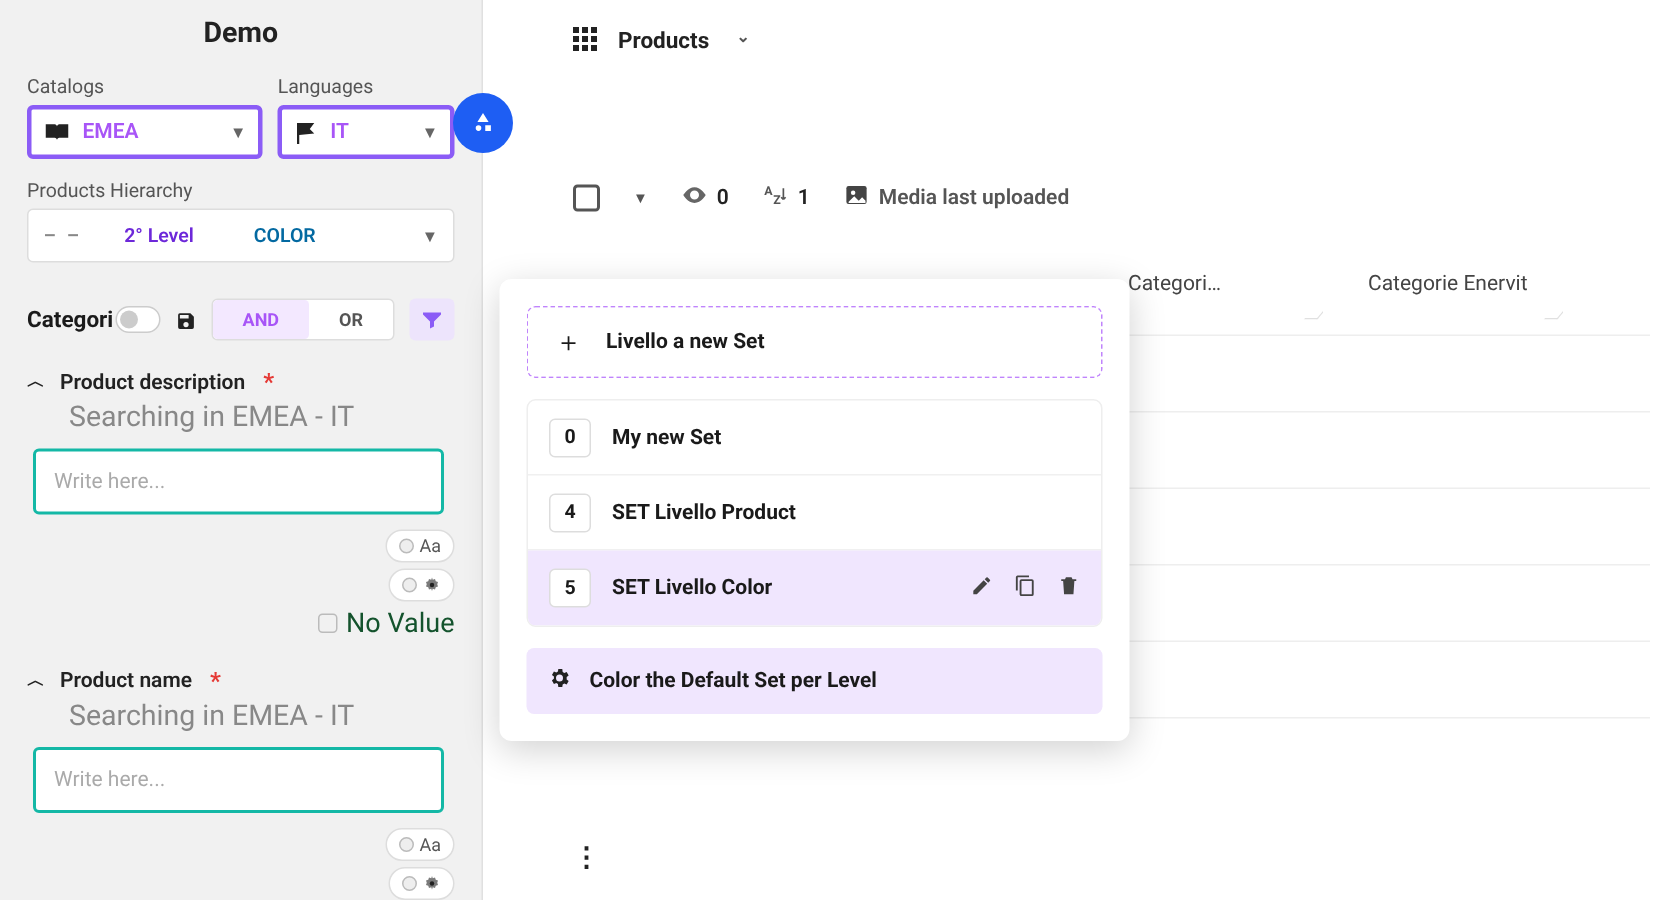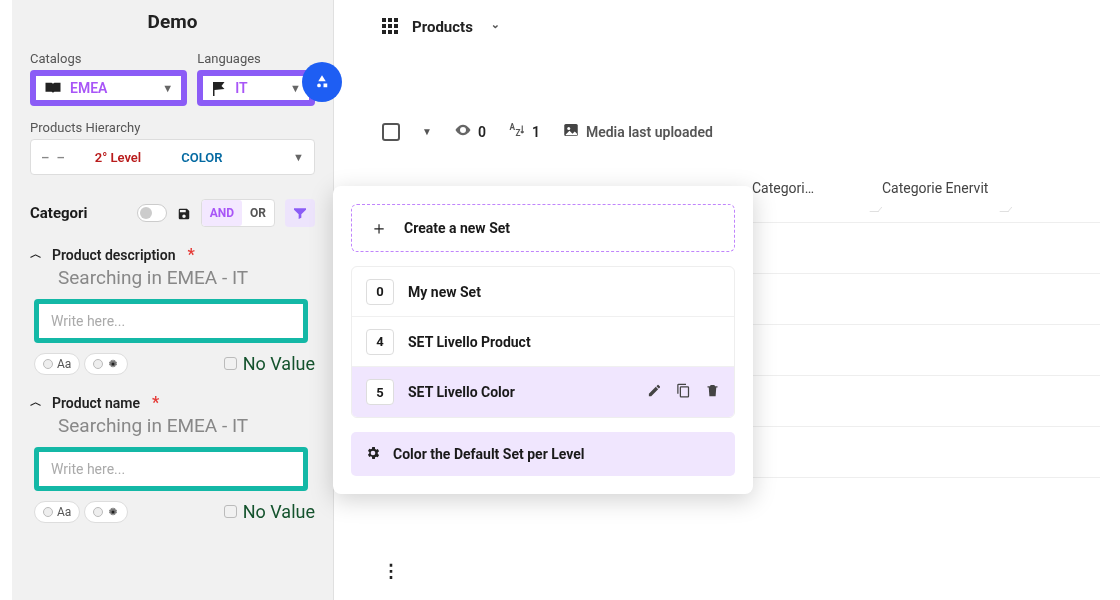--- a/index.html
+++ b/index.html
@@ -1,53 +1,53 @@
 <!DOCTYPE html>
 <html><head>
 <meta charset="utf-8">
 <style>
 * { box-sizing: border-box; margin: 0; padding: 0; font-family: -apple-system, BlinkMacSystemFont, "Segoe UI", Roboto, sans-serif; }
 body { width: 1120px; height: 600px; overflow: hidden; background: #fff; color: #1a1a1a; position: relative; }
-.sidebar { position: absolute; left: 12px; top: 0; width: 322px; height: 600px; background: #f1f1f1; border-right: 1px solid #e0e0e0; padding: 10px 18px; }
+.sidebar { position: absolute; left: 0; top: 0; width: 322px; height: 600px; background: #f1f1f1; border-right: 1px solid #e0e0e0; padding: 10px 18px; }
 .sidebar-title { text-align: center; font-weight: 700; font-size: 19px; margin-bottom: 18px; color: #222; }
 .field-label { font-size: 13px; color: #555; margin-bottom: 4px; }
 .row { display: flex; gap: 10px; margin-bottom: 14px; }
 .col { flex: 1; }
-.select-box { background: #fff; border: 6px solid #8b5cf6; border-radius: 4px; height: 36px; display: flex; align-items: center; padding: 0 8px; position: relative; }
+.select-box { background: #fff; border: 3px solid #8b5cf6; border-radius: 4px; height: 36px; display: flex; align-items: center; padding: 0 8px; position: relative; }
 .select-box .val { font-size: 14px; font-weight: 600; }
 .select-box .val.purple { color: #a855f7; }
 .select-box .chev { position: absolute; right: 8px; color: #666; font-size: 11px; }
 .icon-book { width: 18px; height: 14px; margin-right: 8px; }
 .icon-book svg { display: block; }
 .icon-flag { width: 16px; height: 14px; margin-right: 8px; }
 .hierarchy-box { background: #fff; border: 1px solid #ddd; border-radius: 4px; height: 36px; display: flex; align-items: center; padding: 0 10px; font-size: 13px; font-weight: 600; position: relative; }
 .hierarchy-box .dash { color: #888; margin-right: 28px; letter-spacing: 2px; }
-.hierarchy-box .lvl { color: #b91c1c; margin-right: 40px; text-align: center; }
+.hierarchy-box .lvl { color: #6d28d9; margin-right: 40px; text-align: center; }
 .hierarchy-box .clr { color: #0369a1; }
 .hierarchy-box .chev { position: absolute; right: 10px; color: #666; font-size: 11px; }
 .filters-hdr { display: flex; align-items: center; justify-content: space-between; margin-top: 24px; margin-bottom: 14px; }
 .filters-hdr-left { font-weight: 700; font-size: 15px; }
 .filters-hdr-right { display: flex; align-items: center; gap: 10px; }
 .toggle { width: 30px; height: 18px; border-radius: 9px; background: #fff; border: 1px solid #ccc; position: relative; display: inline-block; }
 .toggle::after { content: ""; position: absolute; width: 12px; height: 12px; background: #ccc; border-radius: 50%; top: 2px; left: 2px; }
 .save-ic { width: 14px; height: 14px; color: #222; }
 .andor { background: #fff; border: 1px solid #ddd; border-radius: 4px; height: 28px; display: flex; align-items: center; overflow: hidden; }
-.andor span { font-size: 12px; font-weight: 700; padding: 0 8px; height: 100%; display: flex; align-items: center; }
+.andor span { font-size: 12px; font-weight: 700; padding: 0 20px; height: 100%; display: flex; align-items: center; }
 .andor .and { background: #f3e8ff; color: #a855f7; border-radius: 3px; }
 .andor .or { color: #555; }
 .filter-chip-ic { width: 30px; height: 28px; background: #ede4fc; border-radius: 4px; display: flex; align-items: center; justify-content: center; color: #8b5cf6; }
 .filter-block { margin-top: 18px; }
 .fb-head { display: flex; align-items: center; gap: 10px; margin-bottom: 2px; }
 .fb-chev { font-size: 12px; font-weight: 700; color: #222; }
 .fb-title { font-size: 14px; font-weight: 600; color: #222; }
 .fb-star { color: #e53935; font-weight: 700; margin-left: 2px; }
 .fb-sub { font-size: 19px; color: #888; margin-left: 28px; margin-bottom: 10px; }
-.fb-input { width: 274px; height: 44px; background: #fff; border: 5px solid #14b8a6; border-radius: 4px; padding: 0 12px; font-size: 14px; color: #333; margin-left: 4px; }
+.fb-input { width: 274px; height: 44px; background: #fff; border: 2px solid #14b8a6; border-radius: 4px; padding: 0 12px; font-size: 14px; color: #333; margin-left: 4px; }
 .fb-input::placeholder { color: #aaa; }
-.fb-opts { display: flex; align-items: flex-start; gap: 4px; margin-top: 10px; margin-left: 4px; }
+.fb-opts { display: flex; align-items: flex-end; gap: 4px; margin-top: 10px; margin-left: 4px; flex-direction: column; }
 .pill { background: #fff; border: 1px solid #ddd; border-radius: 12px; height: 22px; padding: 0 8px; display: flex; align-items: center; gap: 4px; font-size: 12px; color: #555; }
 .pill .dot { width: 10px; height: 10px; border: 1px solid #bbb; border-radius: 50%; background: #eee; }
 .pill .gear { width: 12px; height: 12px; color: #222; }
 .noval { margin-left: auto; display: flex; align-items: center; gap: 6px; font-size: 18px; color: #14532d; }
 .noval .cb { width: 13px; height: 13px; border: 1.5px solid #bbb; border-radius: 3px; }
 
 .fab { position: absolute; left: 322px; top: 62px; width: 40px; height: 40px; background: #1e5ef3; border-radius: 50%; display: flex; align-items: center; justify-content: center; z-index: 5; transform: translateX(-50%); }
 .fab svg { color: #fff; }
 
 .main { position: absolute; left: 322px; top: 0; right: 0; bottom: 0; padding: 18px 20px 0 60px; }
@@ -55,21 +55,21 @@
 .bc-grid { width: 16px; height: 16px; }
 .bc-chev { font-size: 11px; color: #555; margin-left: 4px; }
 
 .toolbar { margin-top: 85px; display: flex; align-items: center; gap: 22px; color: #555; }
 .tb-check { width: 18px; height: 18px; border: 2px solid #555; border-radius: 3px; }
 .tb-chev { font-size: 10px; color: #555; }
 .tb-item { display: flex; align-items: center; gap: 6px; font-size: 14px; font-weight: 600; }
 .tb-item .num { color: #222; }
 .tb-eye, .tb-az, .tb-media { color: #666; }
 
-.cols { margin-top: 38px; display: flex; font-size: 14px; color: #444; }
+.cols { margin-top: 38px; display: flex; gap: 30px; font-size: 14px; color: #444; }
 .col-cell { width: 130px; white-space: nowrap; overflow: hidden; text-overflow: ellipsis; position: relative; padding-bottom: 16px; }
 .col-cell::after { content: ""; position: absolute; right: 0; bottom: 0; width: 8px; height: 8px; border-right: 1px solid #bbb; border-bottom: 1px solid #bbb; transform: skewX(-40deg); opacity: 0.45; }
 .row-line { margin-top: 30px; height: 1px; background: #eee; width: 100%; }
 
 .popover { position: absolute; left: 333px; top: 186px; width: 420px; background: #fff; border-radius: 8px; box-shadow: 0 6px 24px rgba(0,0,0,0.18); padding: 18px; z-index: 20; }
 .pop-hdr { display: flex; align-items: center; gap: 10px; margin-bottom: 18px; }
 .pop-title { font-size: 17px; font-weight: 700; color: #222; }
 .pop-info { width: 16px; height: 16px; border: 1.5px solid #aaa; border-radius: 50%; display: flex; align-items: center; justify-content: center; font-size: 10px; color: #aaa; font-weight: 700; }
 .pop-close { margin-left: auto; font-size: 20px; color: #555; cursor: pointer; line-height: 1; }
 .pop-create { border: 1.5px dashed #c084fc; border-radius: 6px; height: 48px; display: flex; align-items: center; gap: 16px; padding: 0 18px; font-weight: 700; font-size: 14px; margin-bottom: 14px; }
@@ -263,21 +263,21 @@
   <div class="row-line" style="margin-top:50px"></div>
   <div class="row-line" style="margin-top:50px"></div>
   <div class="row-line" style="margin-top:50px"></div>
   <div class="row-line" style="margin-top:50px"></div>
   <div class="row-line" style="margin-top:50px"></div>
 </div>
 
 <div class="popover">
   <div class="pop-create">
     <span class="plus">＋</span>
-    <span>Create a new Set</span>
+    <span>Livello a new Set</span>
   </div>
   <div class="pop-list">
     <div class="pop-item">
       <span class="pop-badge">0</span>
       <span>My new Set</span>
     </div>
     <div class="pop-item">
       <span class="pop-badge">4</span>
       <span>SET Livello Product</span>
     </div>

